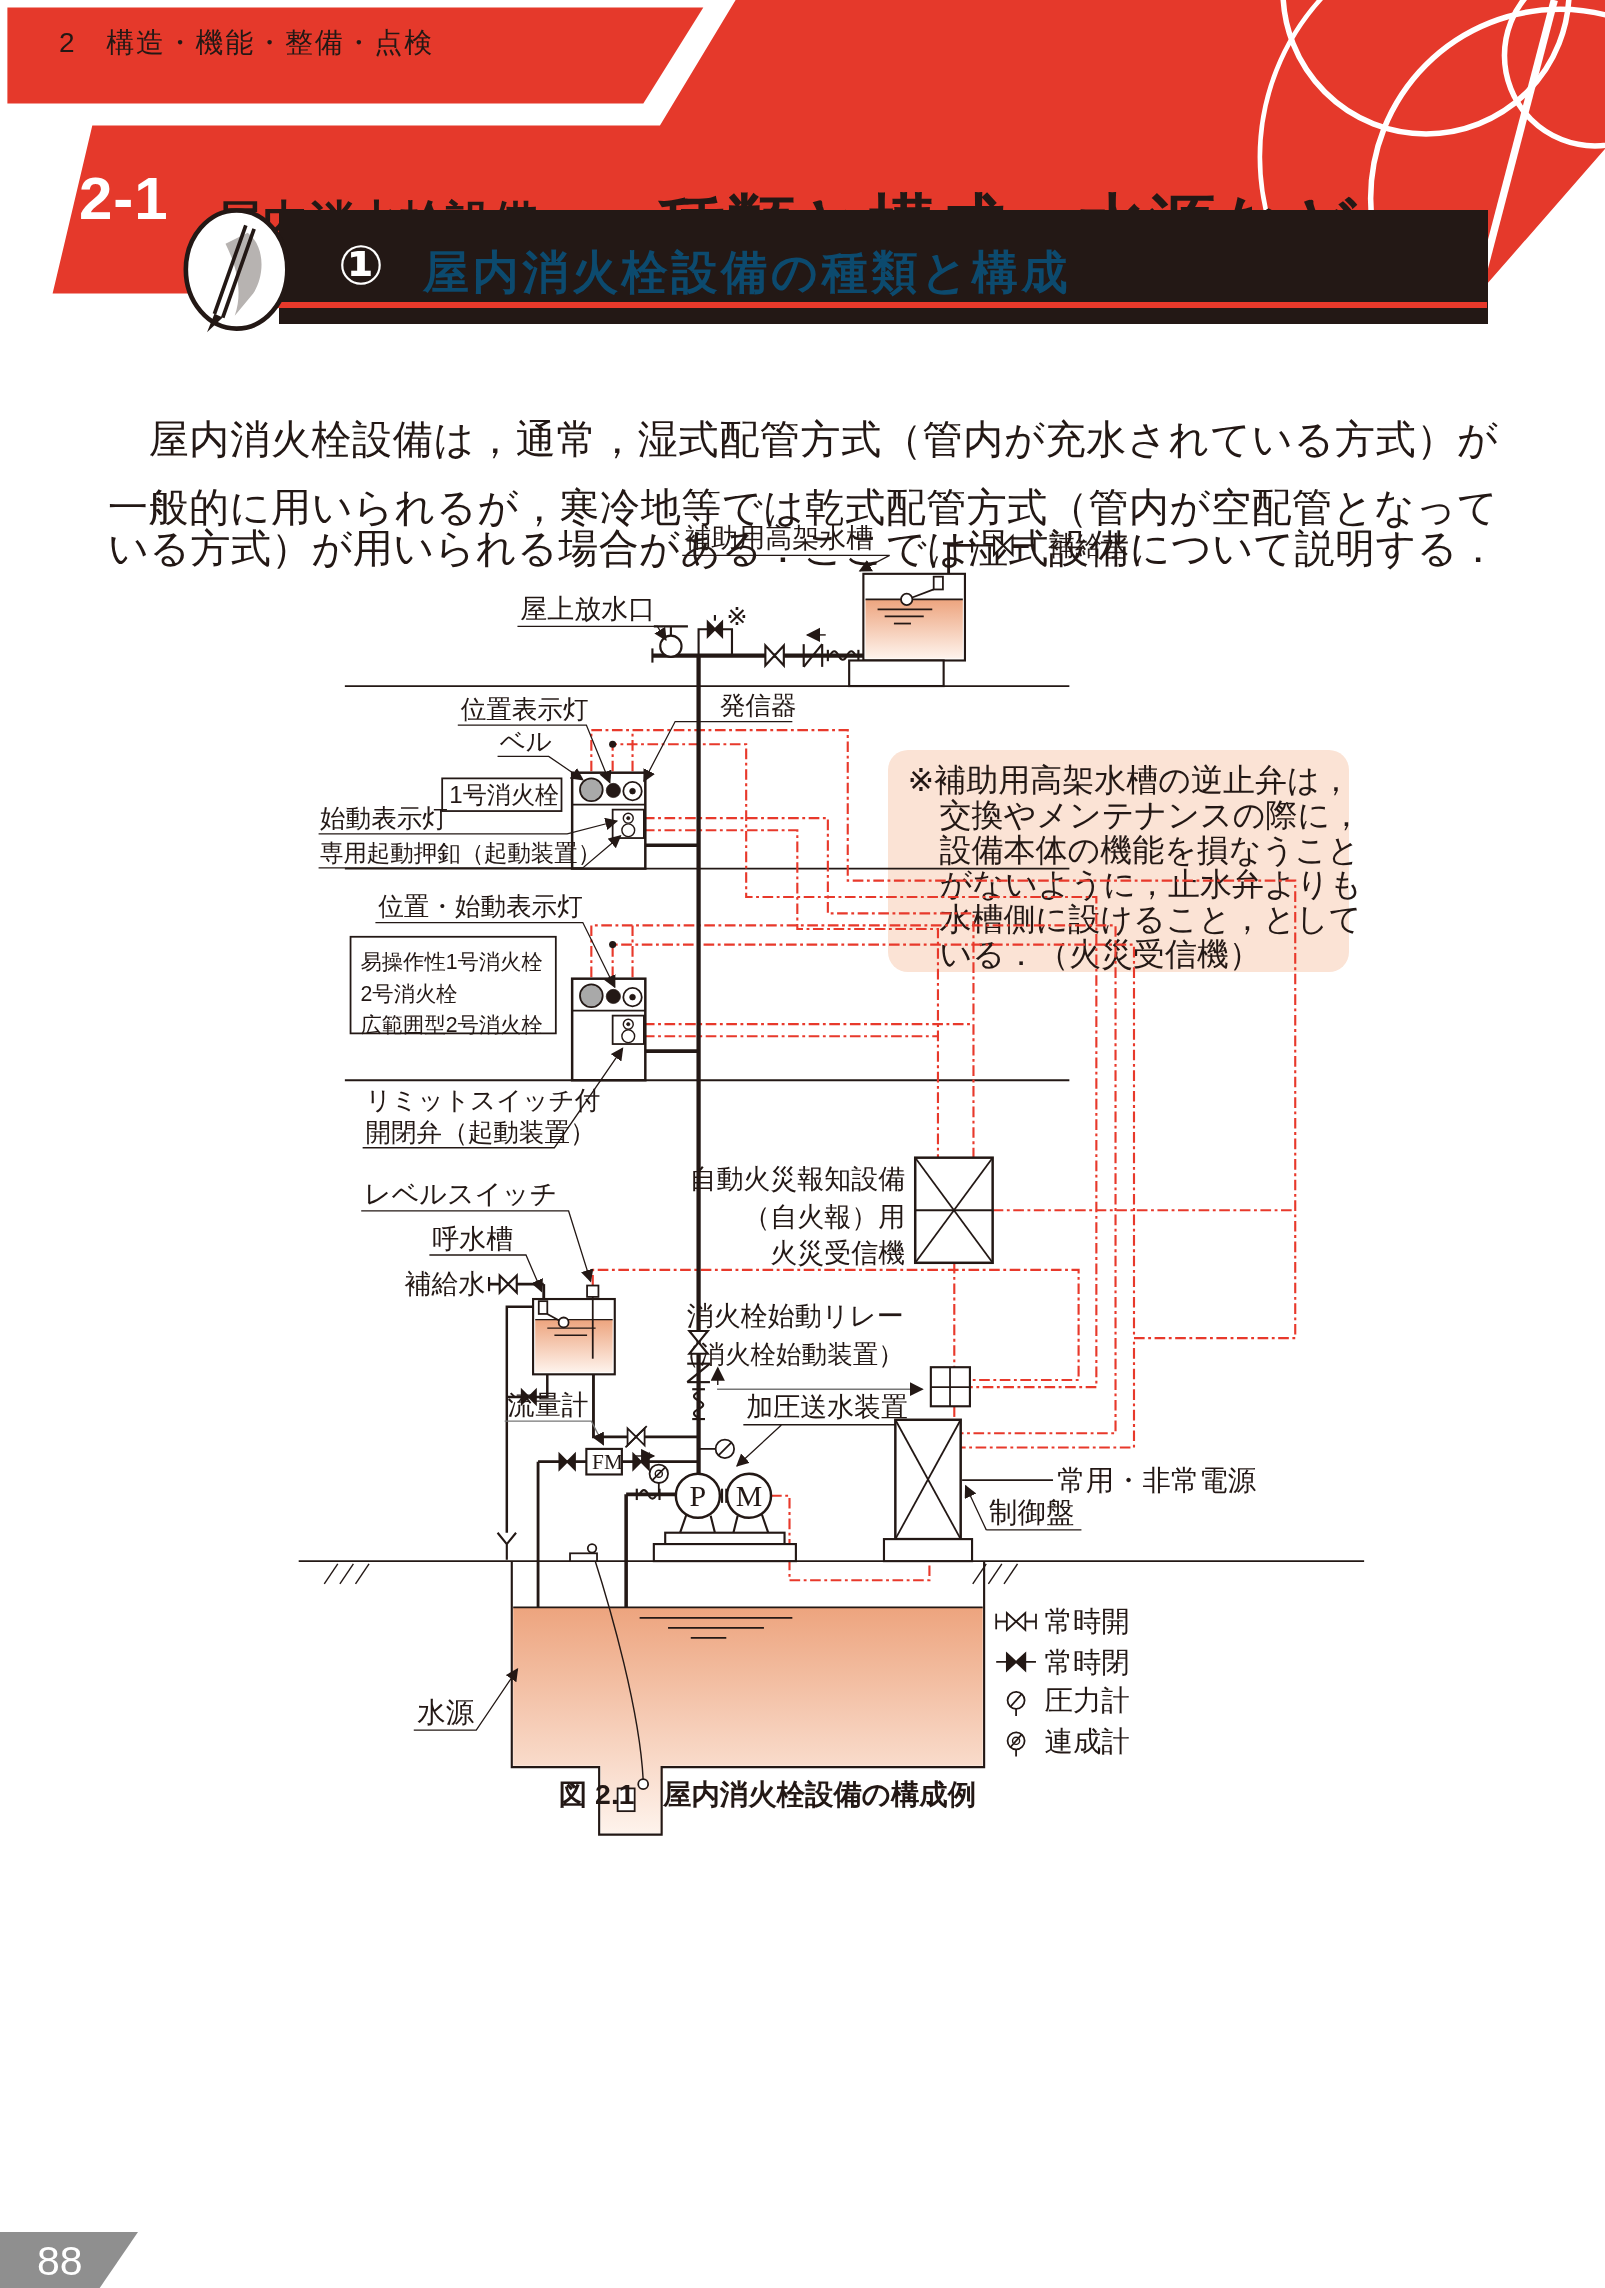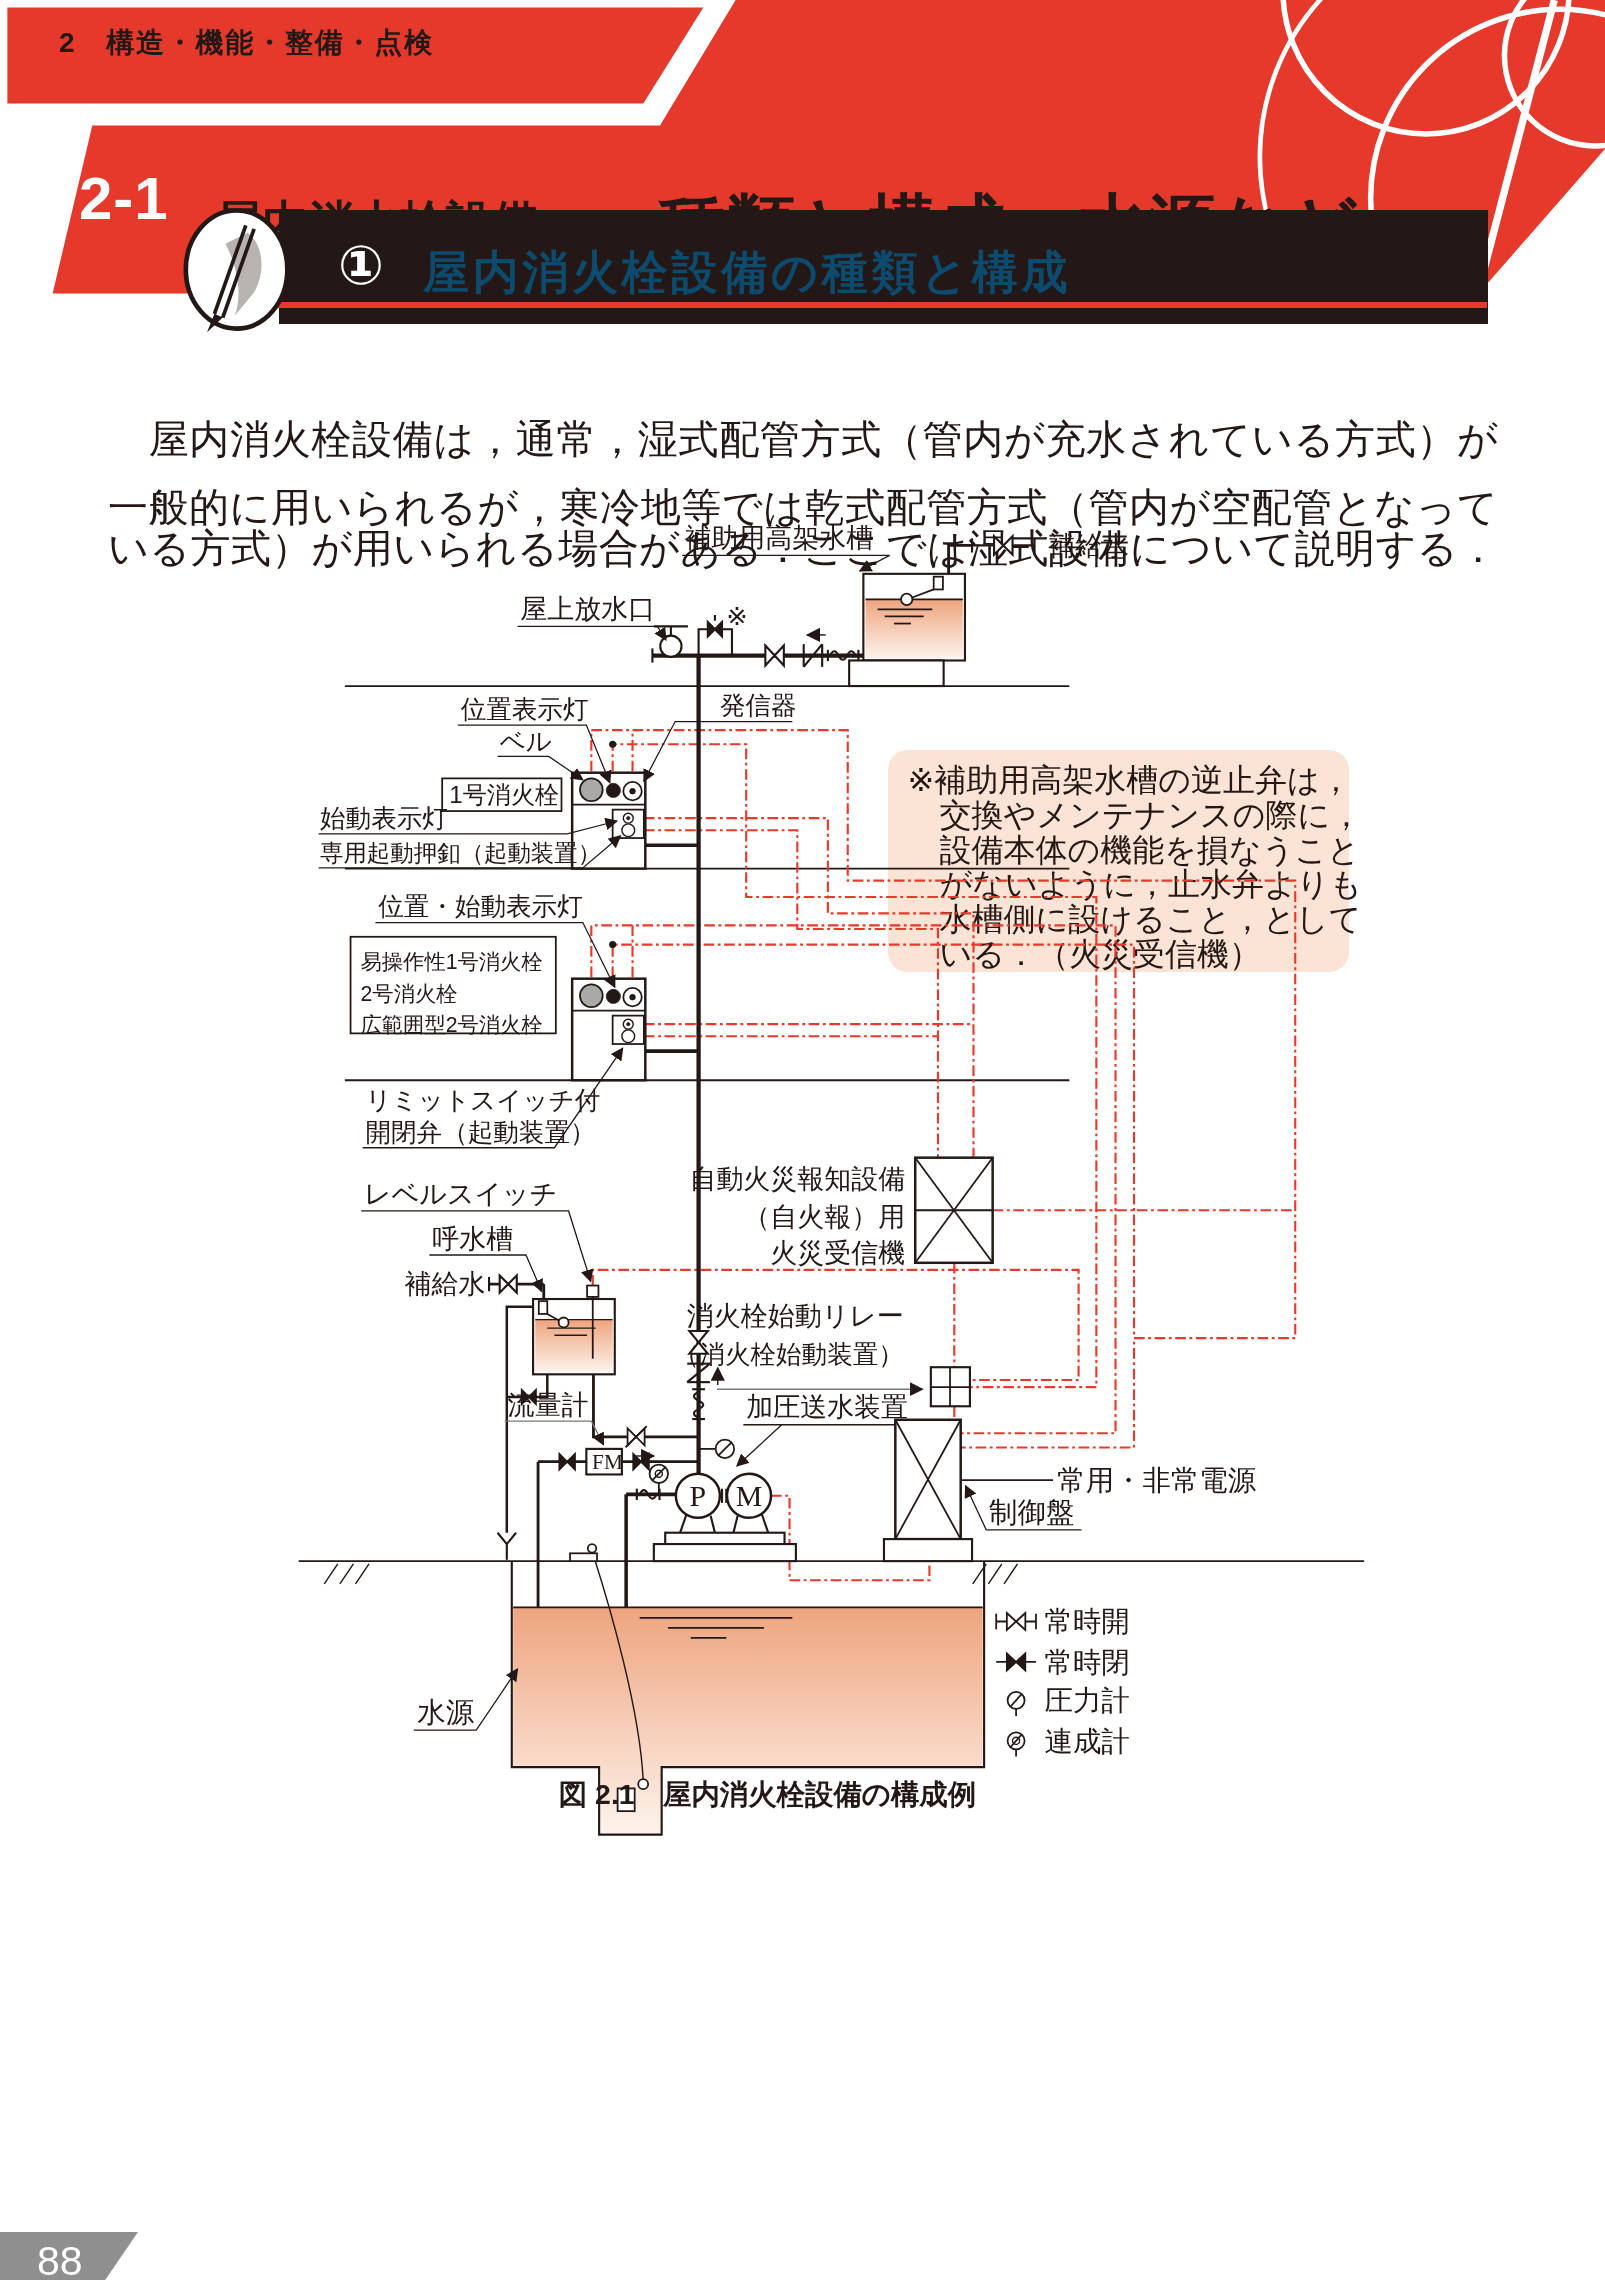--- a/index.html
+++ b/index.html
@@ -5,39 +5,39 @@
   :root{
     --red:#e5392b; --wire:#e8392b; --ink:#231815; --notebg:#fbe3d5;
     --lampgray:#a9a9a9; --footgray:#8f8f8f;
   }
   *{margin:0;padding:0;box-sizing:border-box;}
   html,body{width:1606px;height:2289px;background:#fff;overflow:hidden;
     font-family:"Liberation Sans","DejaVu Sans",sans-serif;color:var(--ink);}
   .abs{position:absolute;}
   
   #hdr-svg{position:absolute;left:0;top:0;}
-  .hdr-crumb{left:59px;top:24px;font-size:28px;font-weight:700;letter-spacing:1.8px;}
+  .hdr-crumb{left:59px;top:24px;font-size:28px;font-weight:400;letter-spacing:1.8px;}
   .hdr-secno{left:79px;top:164px;font-size:60px;font-weight:bold;color:#fff;letter-spacing:0.9px;}
   .hdr-sectitle{left:216px;top:192px;font-size:46px;font-weight:bold;}
   .hdr-pagetitle{left:657px;top:181px;font-size:68px;font-weight:bold;letter-spacing:1.8px;}
   
   .h1-band{left:279px;top:210px;width:1209px;height:114px;background:var(--ink);}
   .h1-redline{left:210px;top:302px;width:1277px;height:5.5px;background:var(--wire);}
   .h1-num{left:338px;top:234px;font-size:54px;color:#fff;font-weight:bold;}
   .h1-txt{left:423px;top:242px;font-size:46px;color:#0c4a6e;font-weight:bold;letter-spacing:3.7px;}
   #pencil-icon{position:absolute;left:181px;top:205px;}
   
   .para-line{left:108px;width:1390px;height:57px;font-family:"Liberation Serif","DejaVu Serif",serif;
     font-size:40px;text-align:justify;text-align-last:justify;white-space:nowrap3;margin-top:45px;}
   
   .note{left:888px;top:750px;width:461px;height:222px;background:var(--notebg);
     border-radius:20px;padding:14px 19.4px;font-size:32px;line-height:32px;}
   .note div{line-height:32px;height:32px;margin-bottom:2.8px;white-space:nowrap;}
   .dg-svg{position:absolute;left:0;top:517px;}
-  .footer{left:0;top:2232px;width:138px;height:48px;background:var(--footgray);
+  .footer{left:0;top:2232px;width:138px;height:57px;background:var(--footgray);
     clip-path:polygon(0 0,138px 0,99px 57px,0 57px);}
   .footer span{position:absolute;left:37px;top:5.5px;font-size:41px;color:#fff;}
   text{fill:var(--ink);font-family:"Liberation Sans","DejaVu Sans",sans-serif;}
   .serif{font-family:"Liberation Serif","DejaVu Serif",serif;}
 </style>
 </head>
 <body>
 
 <svg id="hdr-svg" width="1606" height="517" viewBox="0 0 1740 560">
   <defs>

